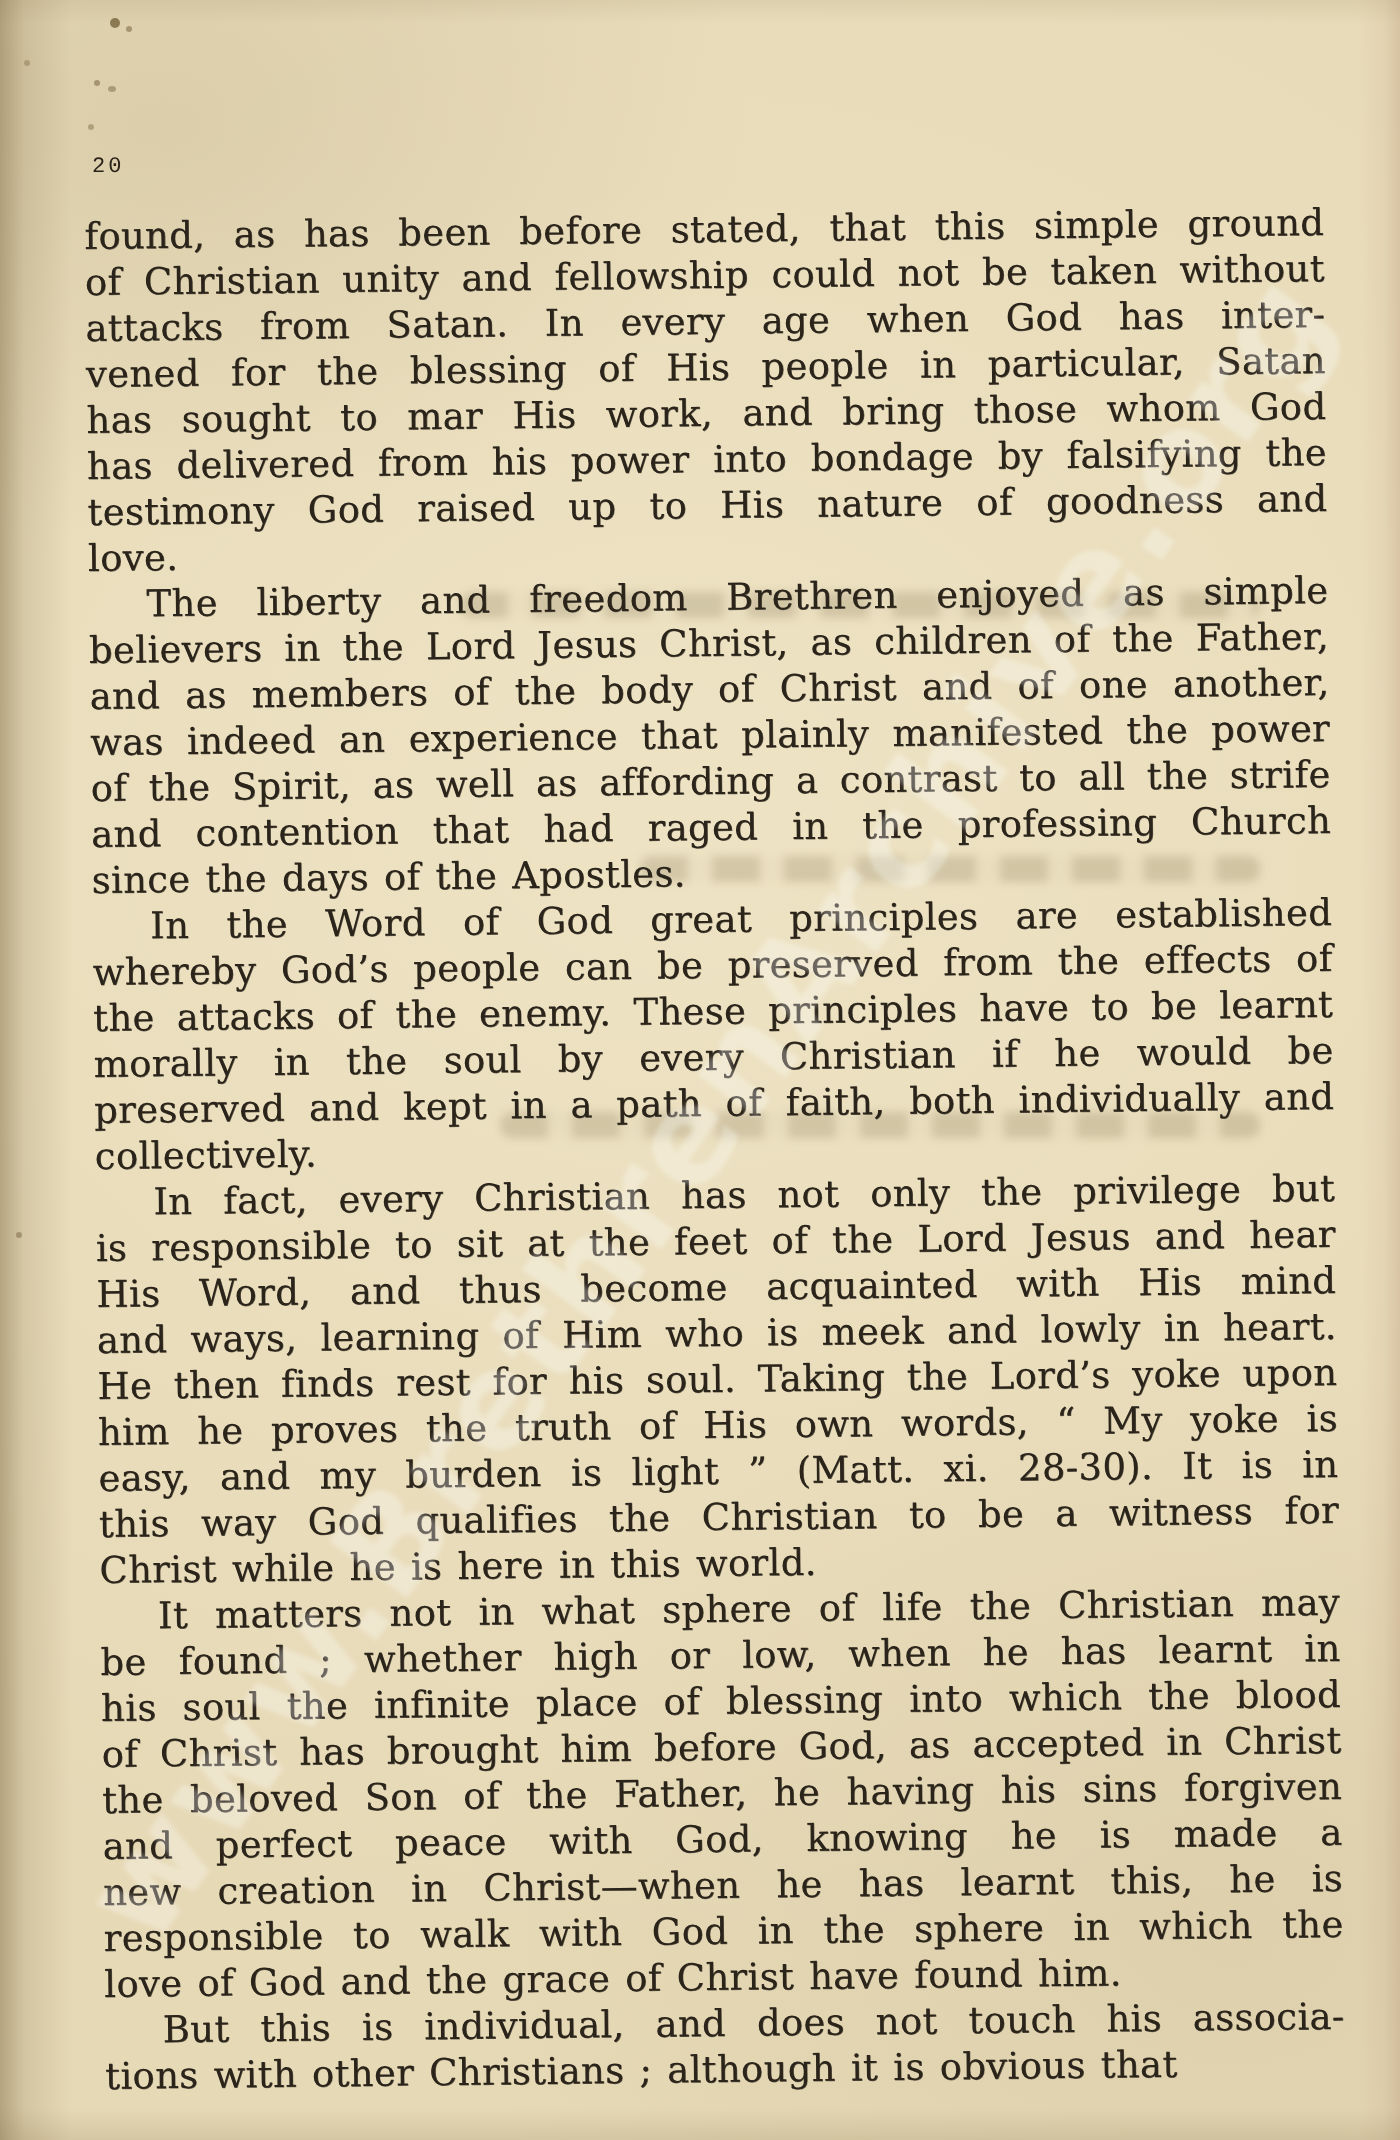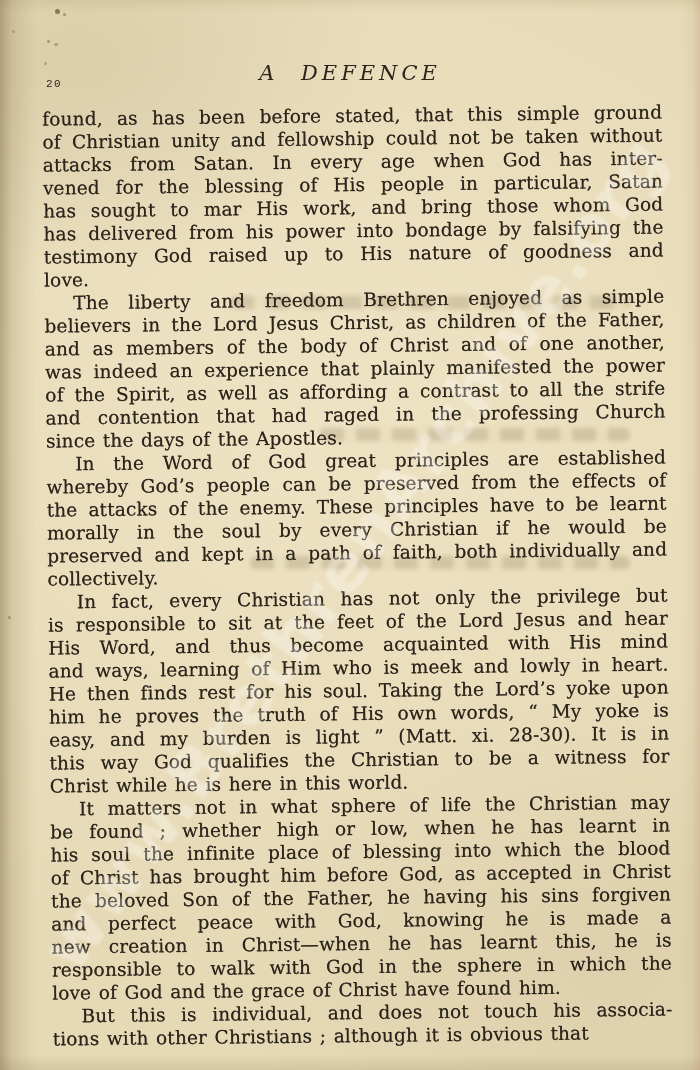--- a/index.html
+++ b/index.html
@@ -68,21 +68,20 @@
   .running-head,.page-number{z-index:2;}
 </style>
 </head>
 <body>
 
 <div class="page" style="--paper: #e6d9b6; --ink: #2b241b;">
 
   <div class="watermark">www.BrethrenArchive.org</div>
 
   <span class="page-number">20</span>
-  <h1 class="running-head">A  DEFENCE</h1>
 
   <div class="ghost" style="left:230px;top:296px;width:400px;"></div>
   <div class="ghost" style="left:320px;top:428px;width:310px;"></div>
   <div class="ghost" style="left:250px;top:556px;width:380px;"></div>
 
   <div class="speck" style="left:55px;top:9px;width:5px;height:5px;opacity:0.75;"></div>
   <div class="speck" style="left:63px;top:13px;width:3px;height:3px;opacity:0.5;"></div>
   <div class="speck" style="left:47px;top:40px;width:3px;height:3px;opacity:0.5;"></div>
   <div class="speck" style="left:54px;top:43px;width:4px;height:3px;opacity:0.45;"></div>
   <div class="speck" style="left:44px;top:62px;width:3px;height:3px;opacity:0.4;"></div>

